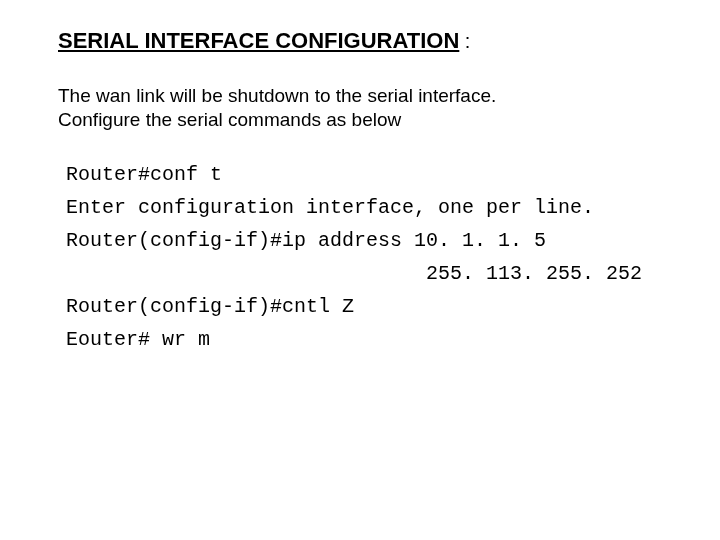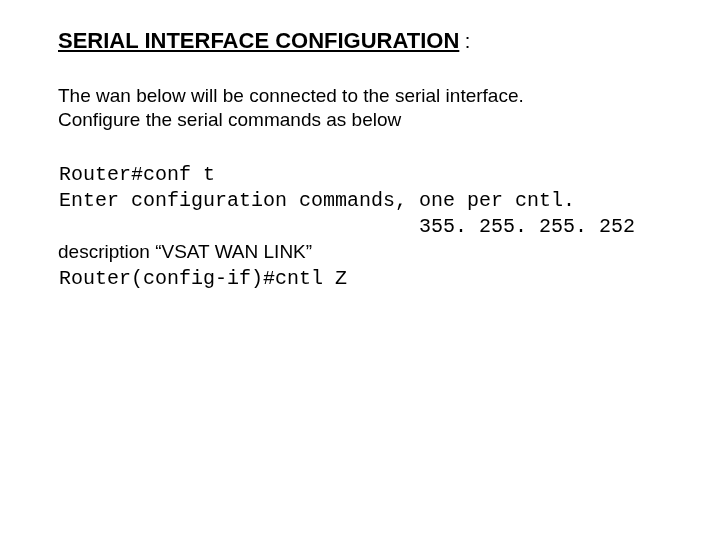--- a/index.html
+++ b/index.html
@@ -33,44 +33,45 @@
     font-size: 19px;
     line-height: 1.25;
     margin: 0 0 30px 0;
     font-family: Arial, Helvetica, sans-serif;
   }
   .mono {
     font-family: "Courier New", Courier, monospace;
     font-size: 20px;
     line-height: 1.25;
     white-space: pre;
-    margin: 1px;
+    margin: 8px;
   }
   .sans-line {
     font-family: Arial, Helvetica, sans-serif;
     font-size: 19px;
     line-height: 1.3;
     margin: 0;
   }
 </style>
 </head>
 <body>
 
 <div class="page">
 
   <h1 class="heading">
     <span class="underline">SERIAL INTERFACE CONFIGURATION</span><span class="colon"> :</span>
   </h1>
 
   <p class="intro">
-    <span>The wan below will be connected to the serial interface.</span><br>
+    <span>The wan link will be shutdown to the serial interface.</span><br>
     <span>Configure the serial commands as below</span>
   </p>
 
   <div>
     <div class="mono">Router#conf t</div>
-    <div class="mono">Enter configuration commands, one per cntl.</div>
-    <div class="mono">                              355. 255. 255. 252</div>
-    <div class="sans-line">description “VSAT WAN LINK”</div>
+    <div class="mono">Enter configuration interface, one per line.</div>
+    <div class="mono">Router(config-if)#ip address 10. 1. 1. 5</div>
+    <div class="mono">                              255. 113. 255. 252</div>
     <div class="mono">Router(config-if)#cntl Z</div>
+    <div class="mono">Eouter# wr m</div>
   </div>
 
 </div>
 
 </body></html>

